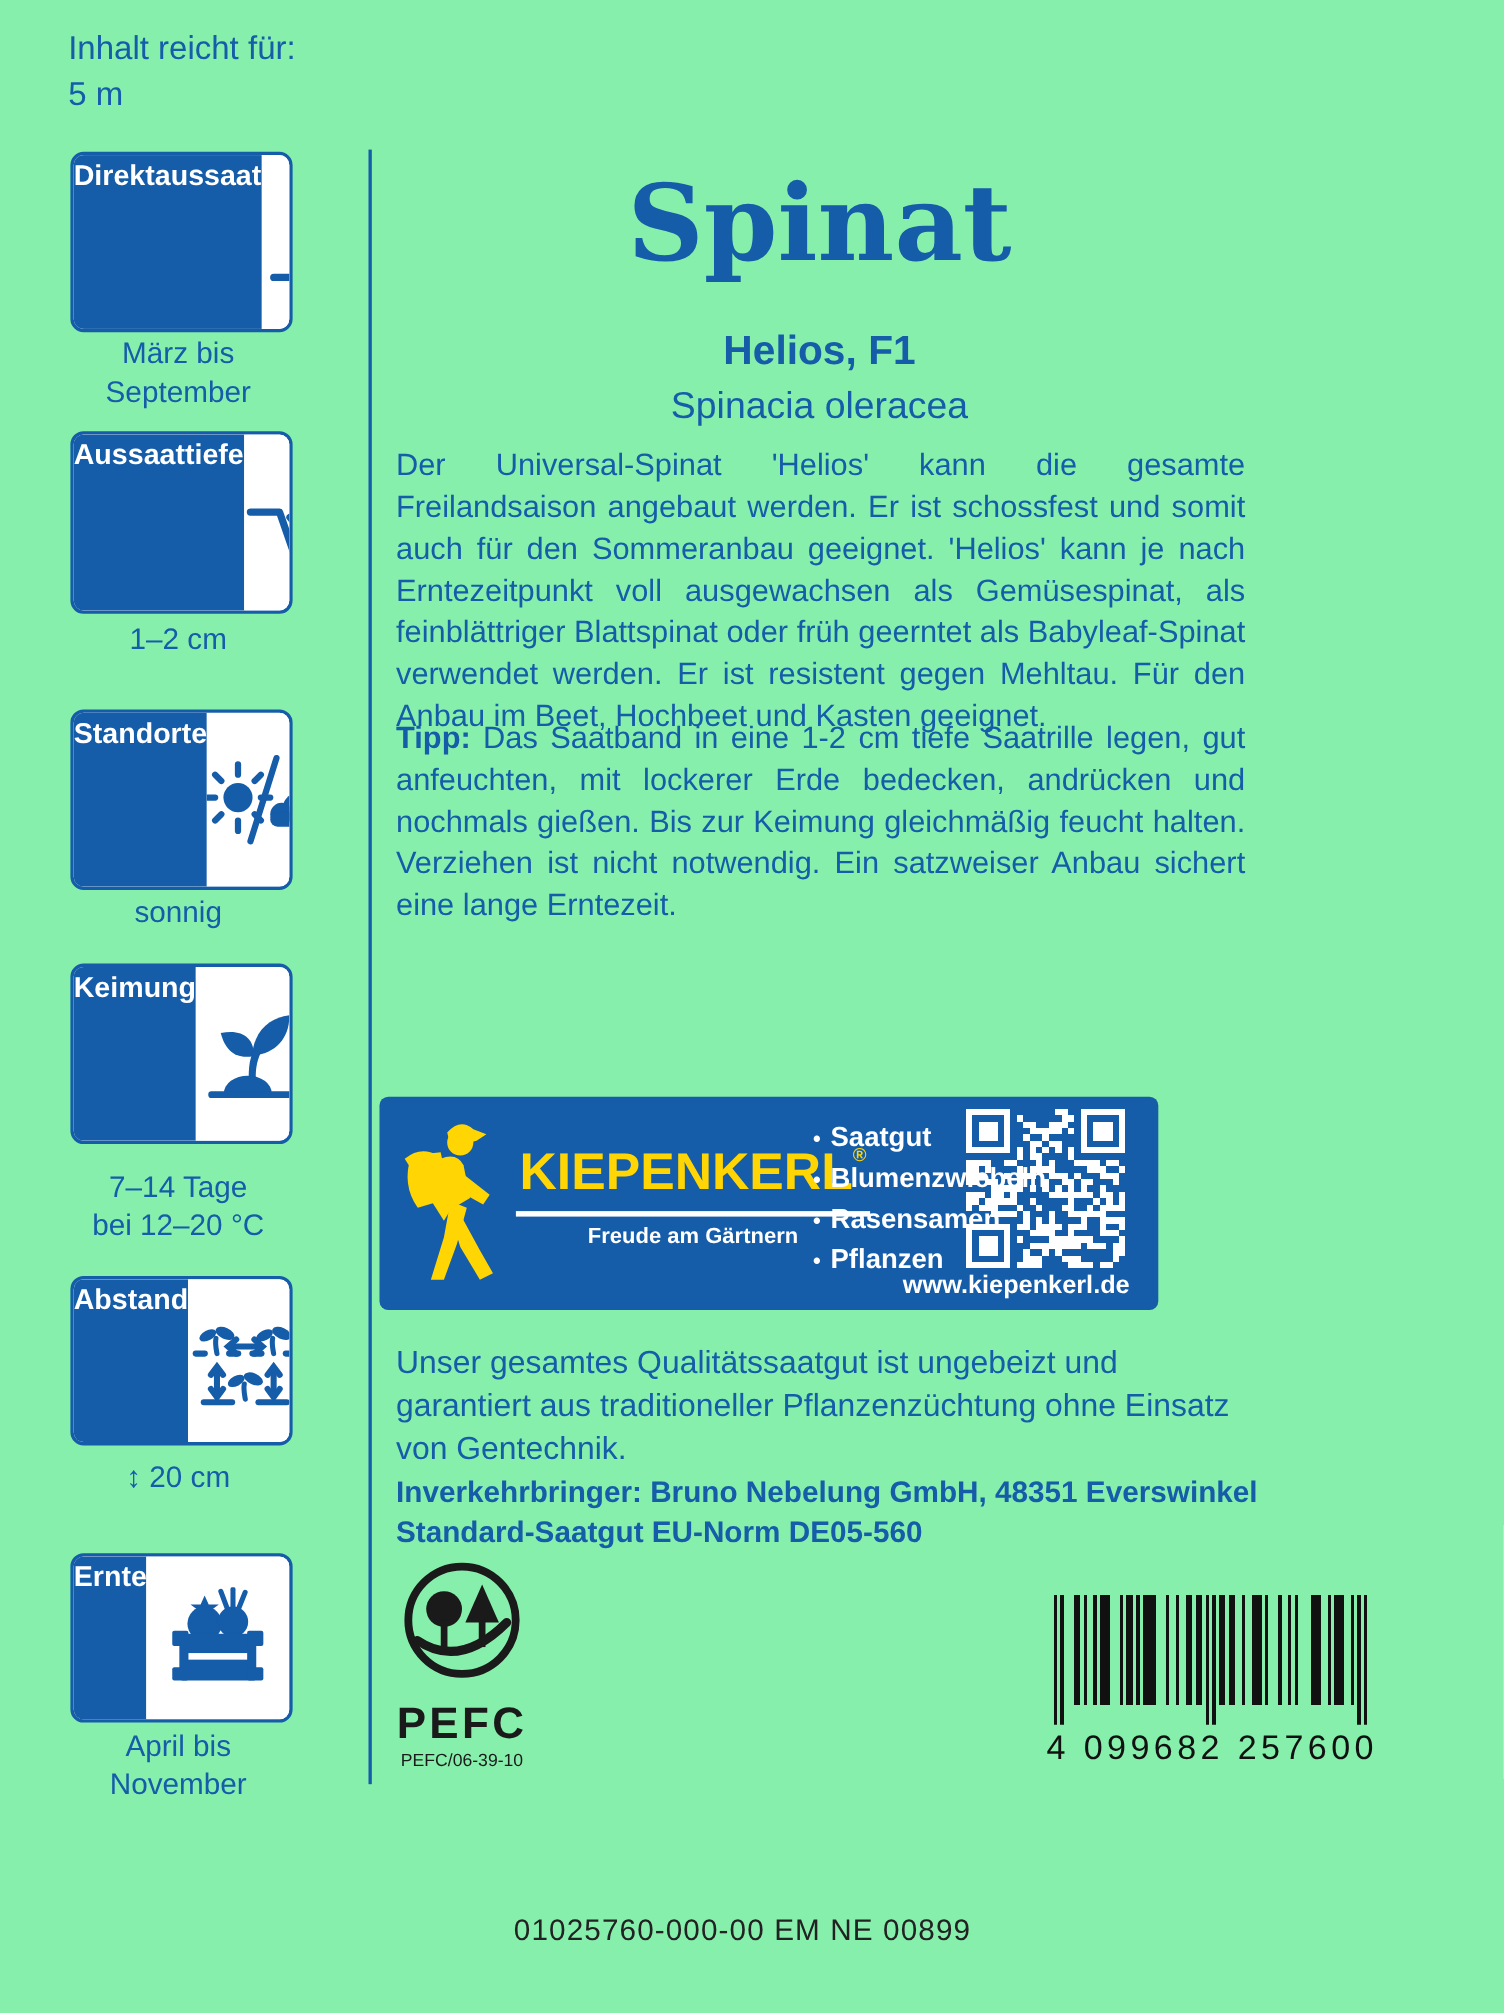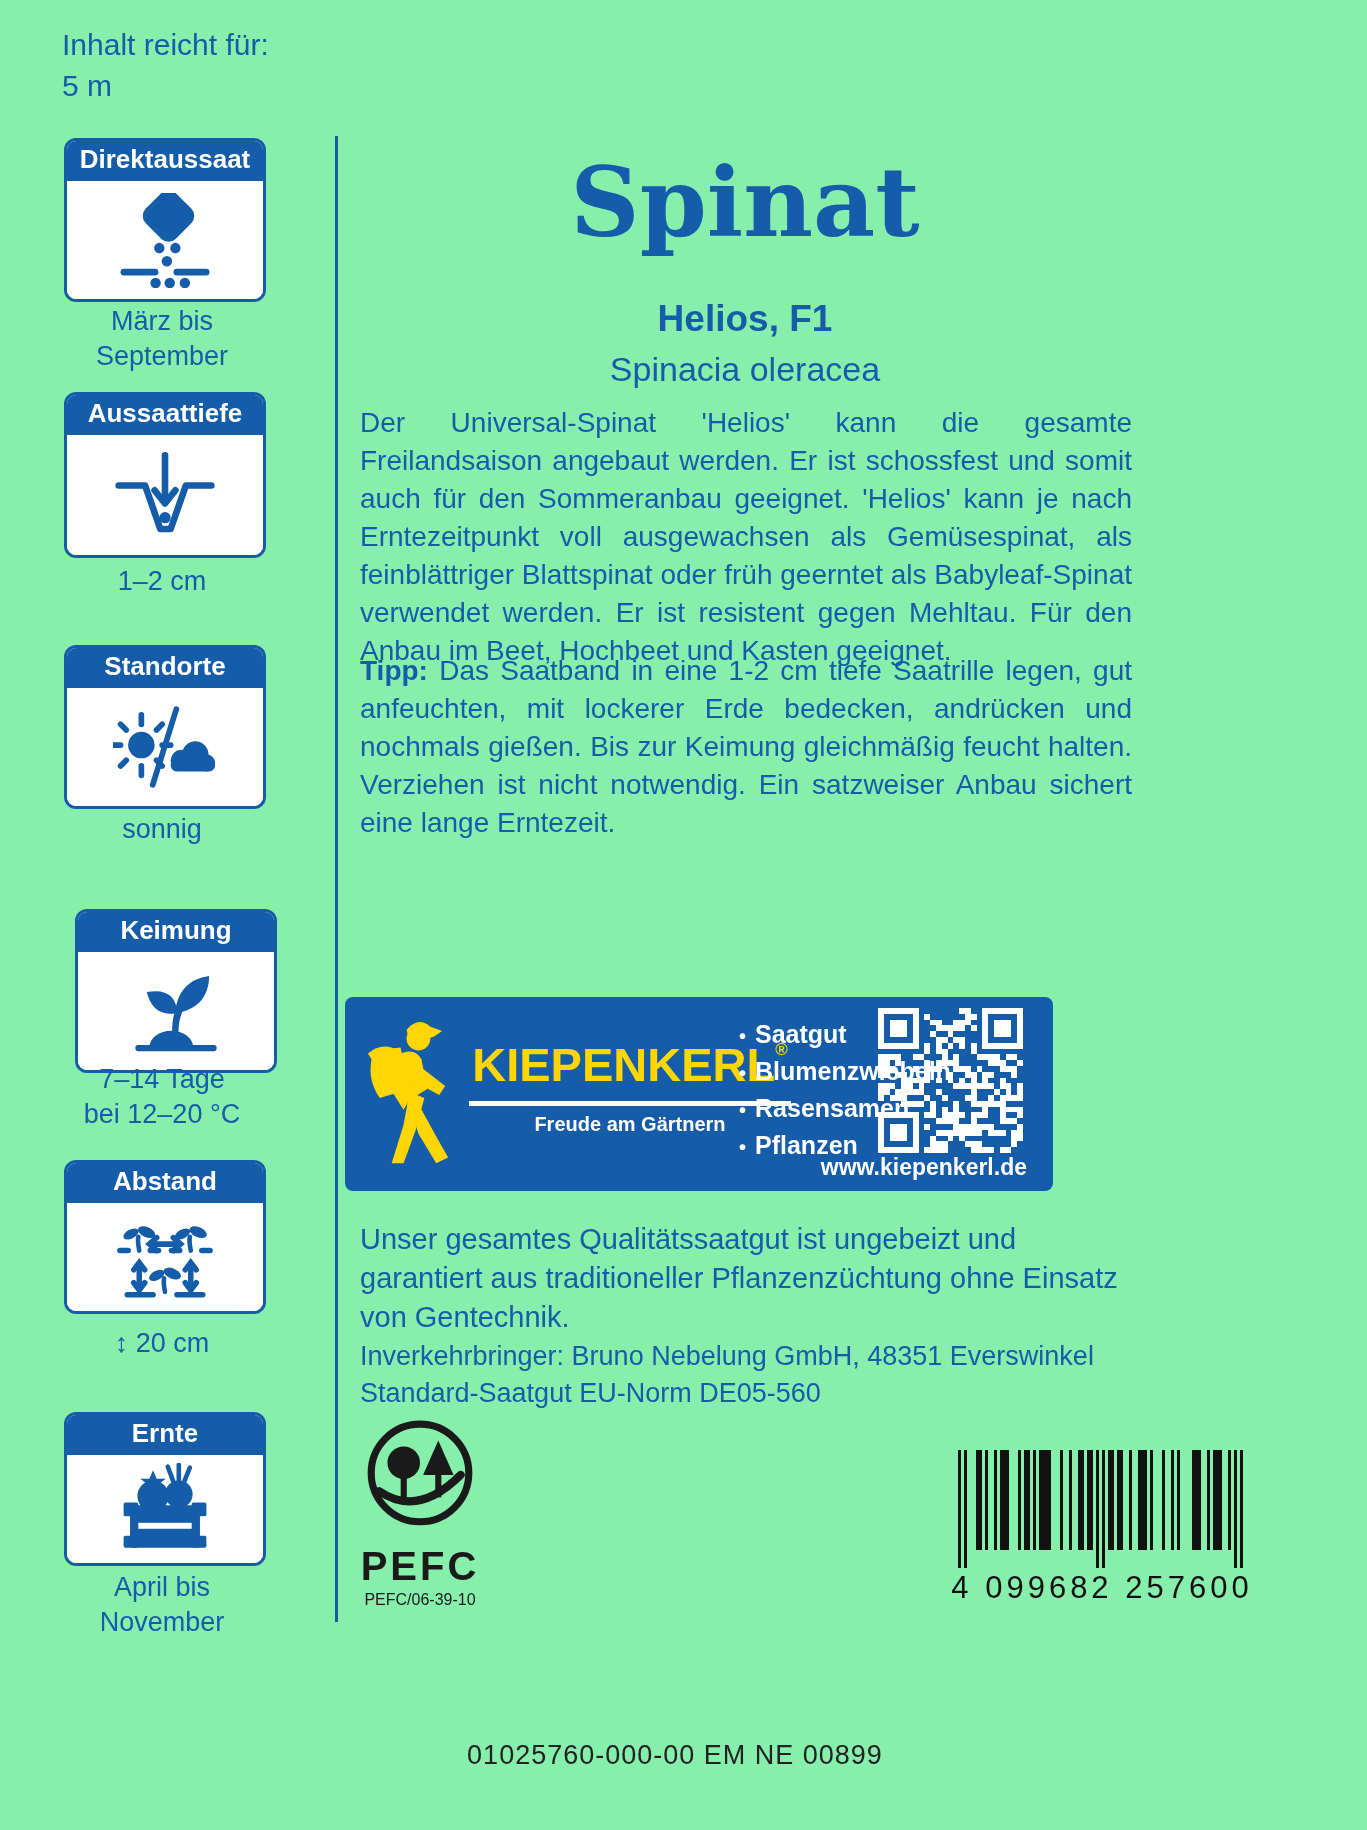--- a/index.html
+++ b/index.html
@@ -8,21 +8,21 @@
   .abs{position:absolute;}
 
   
   .inhalt{left:62px;top:24px;font-size:30px;line-height:41px;color:#155CA9;}
 
   
   .vdivider{left:335px;top:136px;width:3px;height:1486px;background:#155CA9;}
 
   
   .ibox{left:64px;width:196px;border:3px solid #155CA9;border-radius:12px;background:#fff;
-        display:flex;flex-direction:column;overflow:hidden;}
+        display:flex;flex-direction:row;overflow:hidden;}
   .ibox-h{background:#155CA9;color:#fff;font-weight:700;font-size:26px;text-align:center;
           padding:3px 0 6px;}
   .ibox-b{flex:1;display:flex;align-items:center;justify-content:center;background:#fff;}
   .cap{left:40px;width:244px;text-align:center;font-size:27px;line-height:35px;color:#155CA9;}
 
   
   .title{left:360px;top:146px;width:770px;text-align:center;
          font-family:"DejaVu Serif",serif;font-weight:700;font-size:96px;color:#155CA9;}
   .variety{left:360px;top:298px;width:770px;text-align:center;font-weight:700;font-size:37px;}
   .botanical{left:360px;top:350px;width:770px;text-align:center;font-size:34px;}
@@ -38,21 +38,21 @@
   .reg{font-size:17px;vertical-align:26px;}
   .brand-rule{height:5px;background:#fff;margin:9px 2px 7px;}
   .slogan{color:#fff;font-weight:700;font-size:20px;}
   .products{position:absolute;left:394px;top:20px;margin:0;padding:0;list-style:none;
             color:#fff;font-weight:700;font-size:25px;line-height:35px;}
   .products .pb{margin-right:9px;font-size:20px;}
   .qr{position:absolute;right:30px;top:11px;width:145px;height:145px;}
   .url{position:absolute;right:26px;top:157px;color:#fff;font-weight:700;font-size:23px;}
 
   .qnote{left:360px;top:1220px;width:786px;font-size:29px;line-height:39px;}
-  .distrib{left:360px;top:1338px;font-size:27px;line-height:37px;}
+  .distrib{left:360px;top:1338px;font-size:27px;line-height:37px;font-weight:bold;}
 
   
   .pefc{left:338px;top:1416px;width:164px;text-align:center;color:#1a1a1a;}
   .pefc-name{font-weight:700;font-size:40px;letter-spacing:3px;margin-top:2px;color:#1a1a1a;}
   .pefc-lic{font-size:16px;margin-top:2px;color:#1a1a1a;}
 
   
   .barcode{left:942px;top:1450px;width:320px;text-align:center;color:#111;}
   .barcode-digits{font-size:31px;letter-spacing:4px;margin-top:-2px;white-space:nowrap;color:#111;}
 
@@ -133,21 +133,21 @@
           <circle cx="99" cy="67" r="9"></circle>
           <rect x="61" y="62" width="47" height="14" rx="7"></rect>
         </g>
       </svg>
     </div>
   </div>
   <div class="abs cap" style="top:812px;">
     <div>sonnig</div>
   </div>
 
-  <div class="abs ibox" style="top:909px;height:158px;margin-left:11px;">
+  <div class="abs ibox" style="top:876px;height:158px;">
     <div class="ibox-h">Keimung</div>
     <div class="ibox-b">
       <svg viewBox="0 0 110 100" width="104" height="96">
         <g fill="#155CA9">
           <path d="M56,52 C38,56 28,46 24,30 C44,26 56,34 56,52 Z"></path>
           <path d="M54,52 C56,30 68,16 90,13 C90,36 76,50 54,52 Z"></path>
           <path d="M50,88 C52,72 49,62 55,48 L62,50 C56,64 58,74 58,88 Z"></path>
           <path d="M27,88 a23,17 0 0 1 46,0 Z"></path>
           <rect x="12" y="86" width="86" height="6.5" rx="3"></rect>
         </g>

